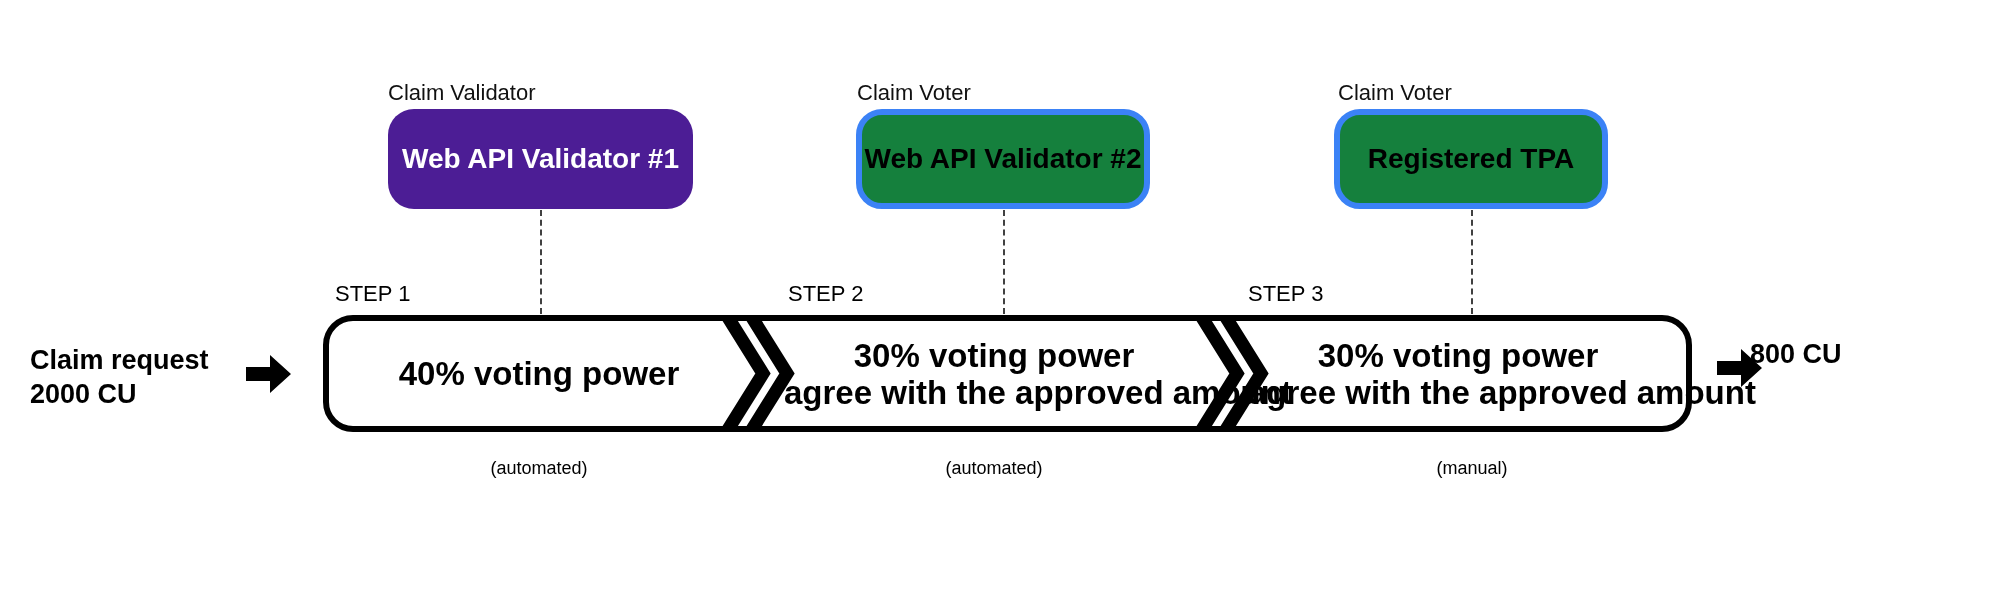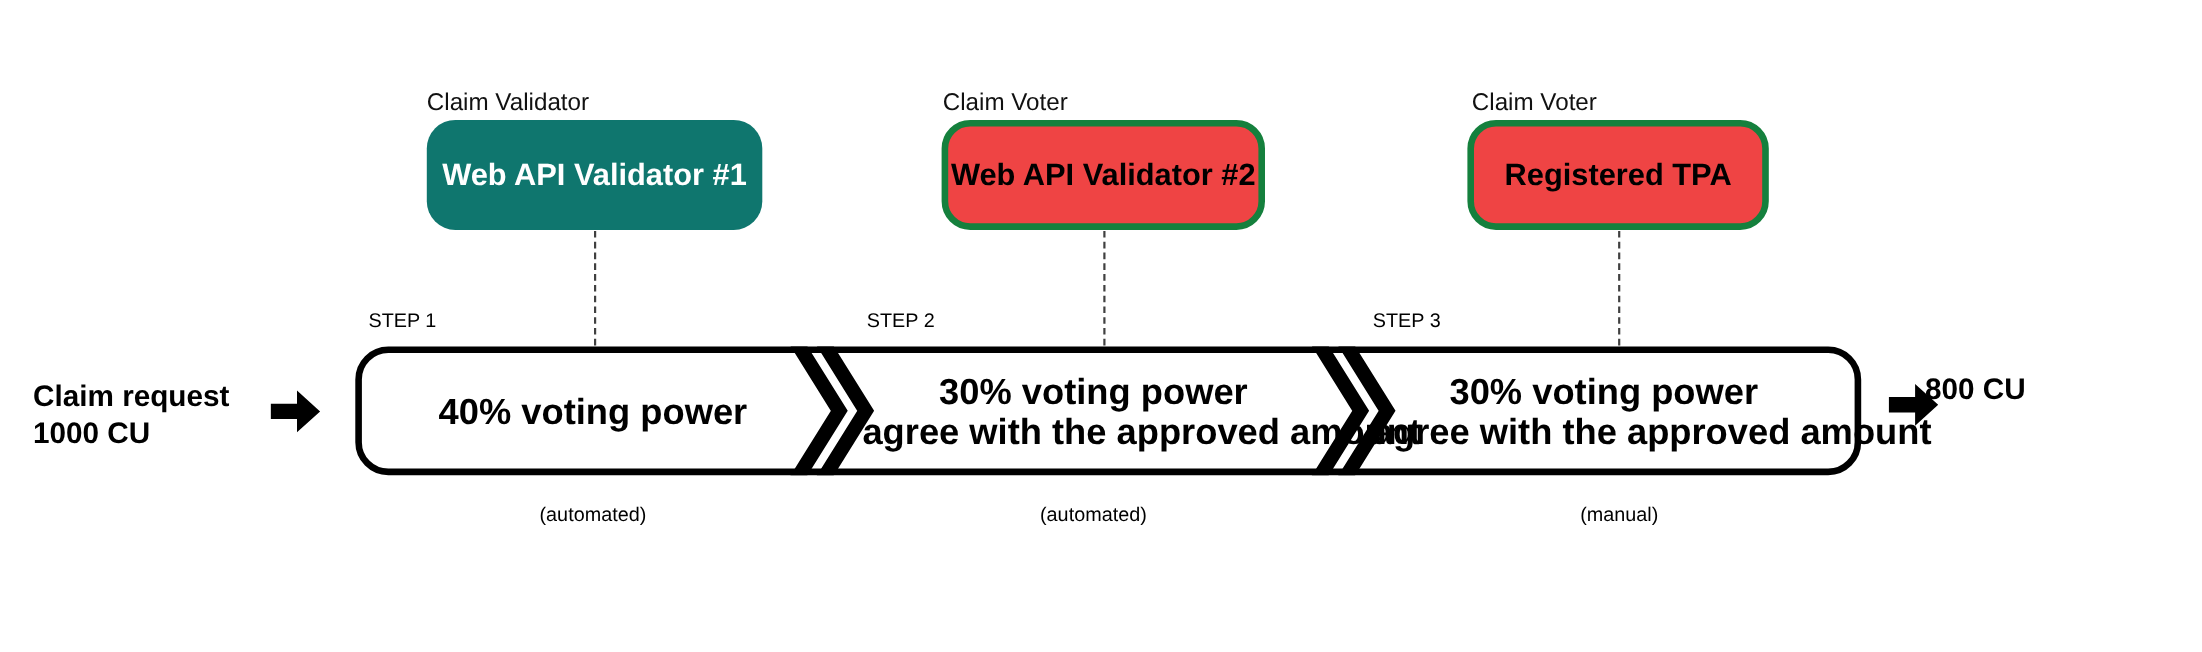--- a/index.html
+++ b/index.html
@@ -24,22 +24,22 @@
   }
   .actor-box {
     position: absolute;
     height: 100px;
     border-radius: 26px;
     display: flex; align-items: center; justify-content: center;
     font-weight: bold; font-size: 28px;
     box-sizing: border-box;
     white-space: nowrap;
   }
-  .actor-box.filled { background: #0f766e; color: #ffffff; }
-  .actor-box.outline { background: #ef4444; border: 6px solid #15803d; color: #000000; }
+  .actor-box.filled { background: #4c1d95; color: #ffffff; }
+  .actor-box.outline { background: #15803d; border: 6px solid #3b82f6; color: #000000; }
 
   
   .connector {
     position: absolute;
     width: 0; height: 104px; top: 210px;
     border-left: 2px dashed #404040;
   }
 
   
   .pipeline {
@@ -53,21 +53,21 @@
   }
   .chevrons {
     position: absolute;
     left: 323px; top: 315px;
     width: 1369px; height: 117px;
     pointer-events: none;
   }
   .step-label {
     position: absolute;
     top: 281px;
-    font-size: 18px;
+    font-size: 22px;
     white-space: nowrap;
     text-align: center;
   }
   .segment {
     position: absolute;
     top: 315px; height: 117px;
     width: 420px;
     display: flex; flex-direction: column; justify-content: center;
     text-align: center;
     font-weight: bold; font-size: 33px; line-height: 37px;
@@ -104,21 +104,21 @@
   <div class="actor-box filled" style="left:388px; top:109px; width:305px;">Web API Validator #1</div>
   <div class="actor-box outline" style="left:856px; top:109px; width:294px;">Web API Validator #2</div>
   <div class="actor-box outline" style="left:1334px; top:109px; width:274px;">Registered TPA</div>
 
   <div class="connector" style="left:540px;"></div>
   <div class="connector" style="left:1003px;"></div>
   <div class="connector" style="left:1471px;"></div>
 
   <div class="endpoint" style="left:30px; top:343px; width:235px;">
     <span>Claim request</span>
-    <span>1000 CU</span>
+    <span>2000 CU</span>
   </div>
   <svg class="block-arrow" style="left:246px; top:354px;" viewBox="0 0 46 40" aria-hidden="true">
     <polygon points="0,13 24,13 24,1 45,20 24,39 24,27 0,27" fill="#000000"></polygon>
   </svg>
 
   <div class="step-label" style="left:335px;">STEP 1</div>
   <div class="step-label" style="left:788px;">STEP 2</div>
   <div class="step-label" style="left:1248px;">STEP 3</div>
 
   <div class="pipeline"></div>

